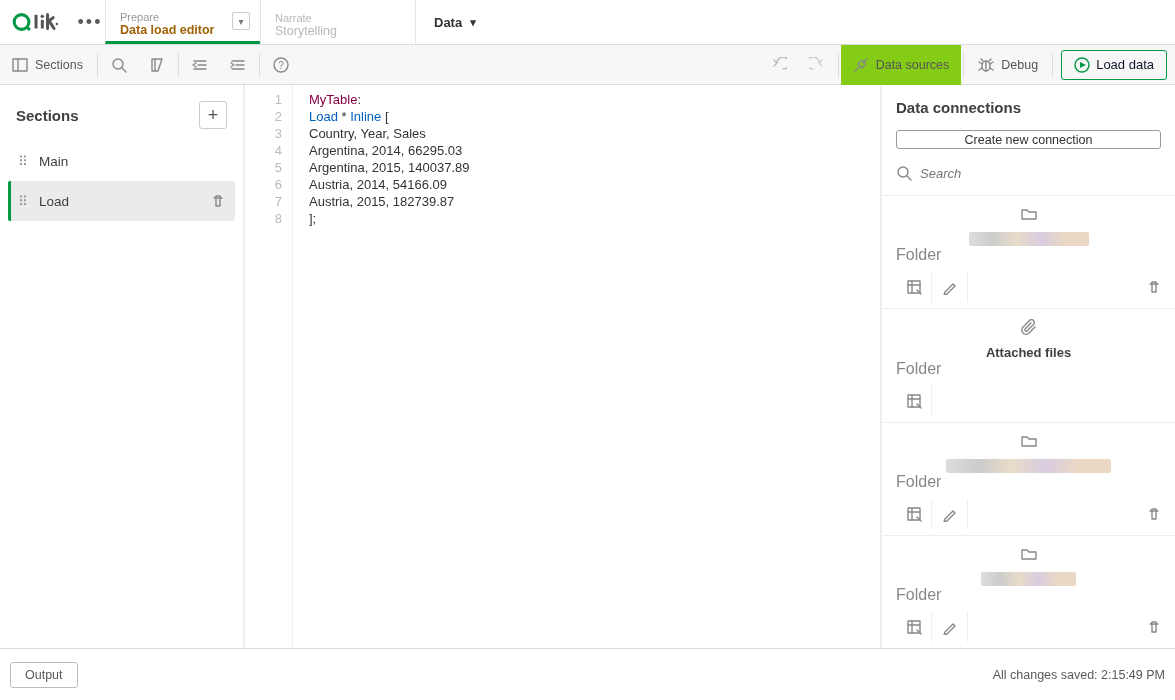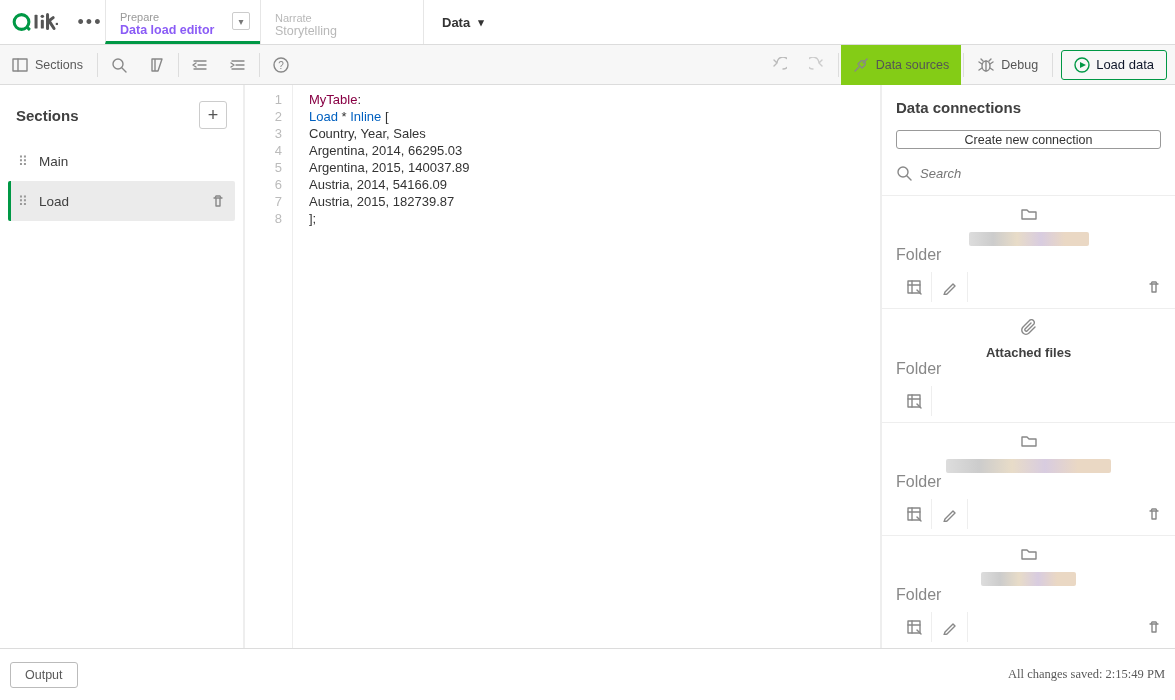--- a/index.html
+++ b/index.html
@@ -6,24 +6,24 @@
 body { width: 1175px; height: 700px; background: #fff; overflow: hidden; display: flex; flex-direction: column; font-size: 13px; color: #595959; }
 
 
 .topbar { height: 45px; border-bottom: 1px solid #dcdcdc; display: flex; align-items: stretch; }
 .logo { width: 75px; display: flex; align-items: center; justify-content: center; }
 .logo svg { width: 52px; height: 22px; }
 .dots { width: 30px; display: flex; align-items: center; justify-content: center; color: #595959; font-size: 18px; letter-spacing: 2px; cursor: pointer; }
 .navtab { border-left: 1px solid #e6e6e6; padding: 6px 14px 0 14px; display: flex; flex-direction: column; justify-content: center; min-width: 155px; position: relative; }
 .navtab.active { border-bottom: 3px solid #009845; }
 .navtab .small { font-size: 11px; color: #9a9a9a; }
-.navtab .big { font-size: 12.5px; color: #8b5cf6; font-weight: 600; }
+.navtab .big { font-size: 12.5px; color: #a16207; font-weight: 600; }
 .navtab.muted .big, .navtab.muted .small { color: #b8b8b8; font-weight: 400; }
 .navtab .chev { position: absolute; right: 10px; top: 12px; width: 18px; height: 18px; border: 1px solid #ccc; border-radius: 2px; display:flex; align-items:center; justify-content:center; color:#777; font-size:10px; }
-.topright { border-left: 1px solid #e6e6e6; padding: 0 18px; display:flex; align-items:center; font-weight:600; color:#333; gap:8px;margin-left:8px; }
+.topright { border-left: 1px solid #e6e6e6; padding: 0 18px; display:flex; align-items:center; font-weight:600; color:#333; gap:8px; }
 
 
 .toolbar { height: 40px; border-bottom: 1px solid #dcdcdc; background: #f7f7f7; display: flex; align-items: center; }
 .tbtn { height: 40px; min-width: 38px; display: flex; align-items: center; justify-content: center; color: #555; cursor: pointer; }
 .tbtn.wide { min-width: auto; padding: 0 12px; gap: 7px; font-size: 12.5px; }
 .tdiv { width: 1px; height: 24px; background: #ddd; margin: 0 2px; }
 .tspacer { flex: 1; }
 .tbtn.muted { color: #bbb; }
 .loadbtn { border: 1.5px solid #009845; color: #0f172a; border-radius: 3px; height: 30px; margin: 0 8px 0 6px; padding: 0 12px; display:flex; align-items:center; gap:6px; font-size: 13px; cursor:pointer; }
 .sections-btn { padding: 0 12px; gap: 8px; font-size: 13px; color:#595959; }
@@ -53,21 +53,21 @@
 .conn { border-top: 1px solid #eee; padding: 10px 14px 6px 14px; }
 .conn .row1 { display:flex; align-items:center; gap:10px; color:#595959;flex-direction:column; }
 .conn .row1 .placeholder { height: 14px; flex:0 0 auto; background: linear-gradient(90deg,#ddd,#ccc 20%,#e8dcc8 40%,#d8cce0 60%,#ead8c4 80%); border-radius:2px; filter: blur(0.3px); }
 .conn .type { font-size: 16px; color: #888; margin-top: 0; }
 .conn .tools { display:flex; gap: 0; margin-top: 8px; align-items:center; }
 .conn .tools .ti { width: 36px; height: 30px; border-right: 1px solid #eee; display:flex; align-items:center; justify-content:center; color:#777; cursor:pointer; }
 .conn .tools .trash { margin-left:auto; color:#999; cursor:pointer; }
 
 .statusbar { height: 52px; border-top: 1px solid #dcdcdc; display:flex; align-items:center; padding: 0 10px; font-size:12.5px; color:#595959; }
 .outputbtn { border:1px solid #bbb; border-radius:3px; padding: 4px 14px; cursor:pointer; background:#fff; height: 26px; display: flex; align-items: center; }
-.statusbar .right { margin-left:auto;font-family:Liberation Serif, serif; }
+.statusbar .right { margin-left:auto; }
 
 svg { display:block; }
 .c999 { stroke:#888; fill:none; stroke-width:1.4; stroke-linecap:round; stroke-linejoin:round; }
 </style>
 </head>
 <body>
 
 <div class="topbar">
   <div class="logo">
     <svg viewBox="0 0 120 44">

